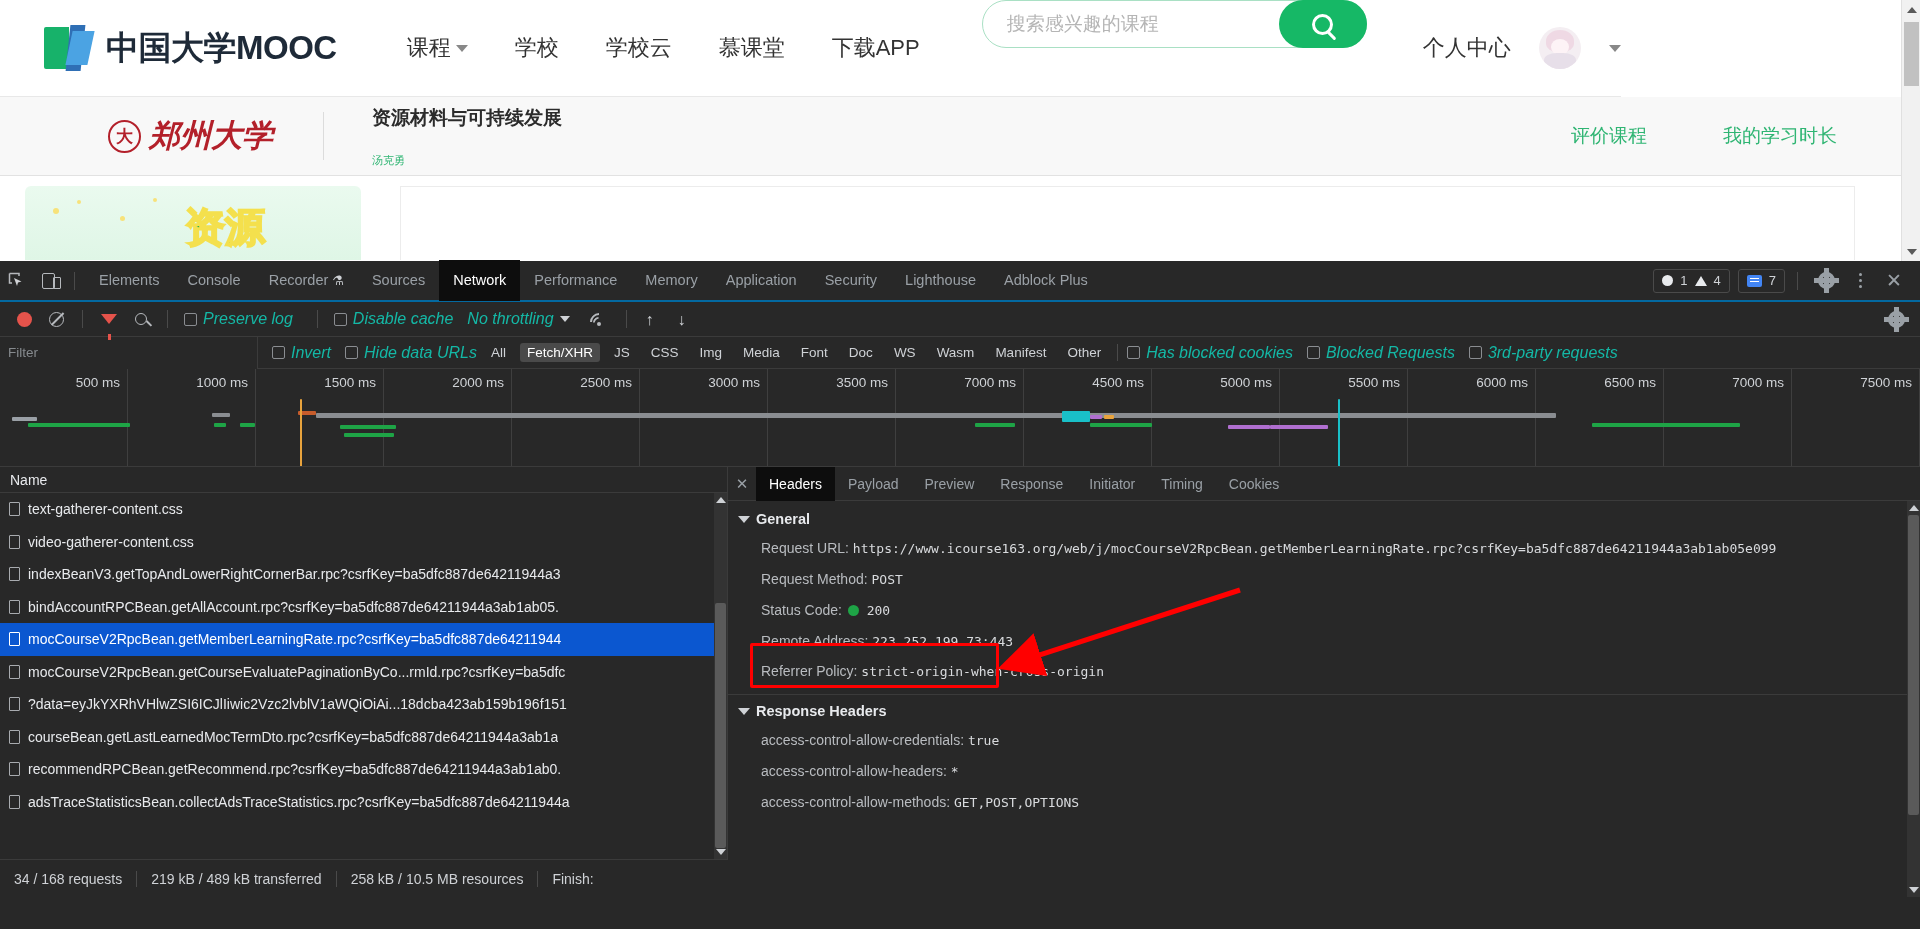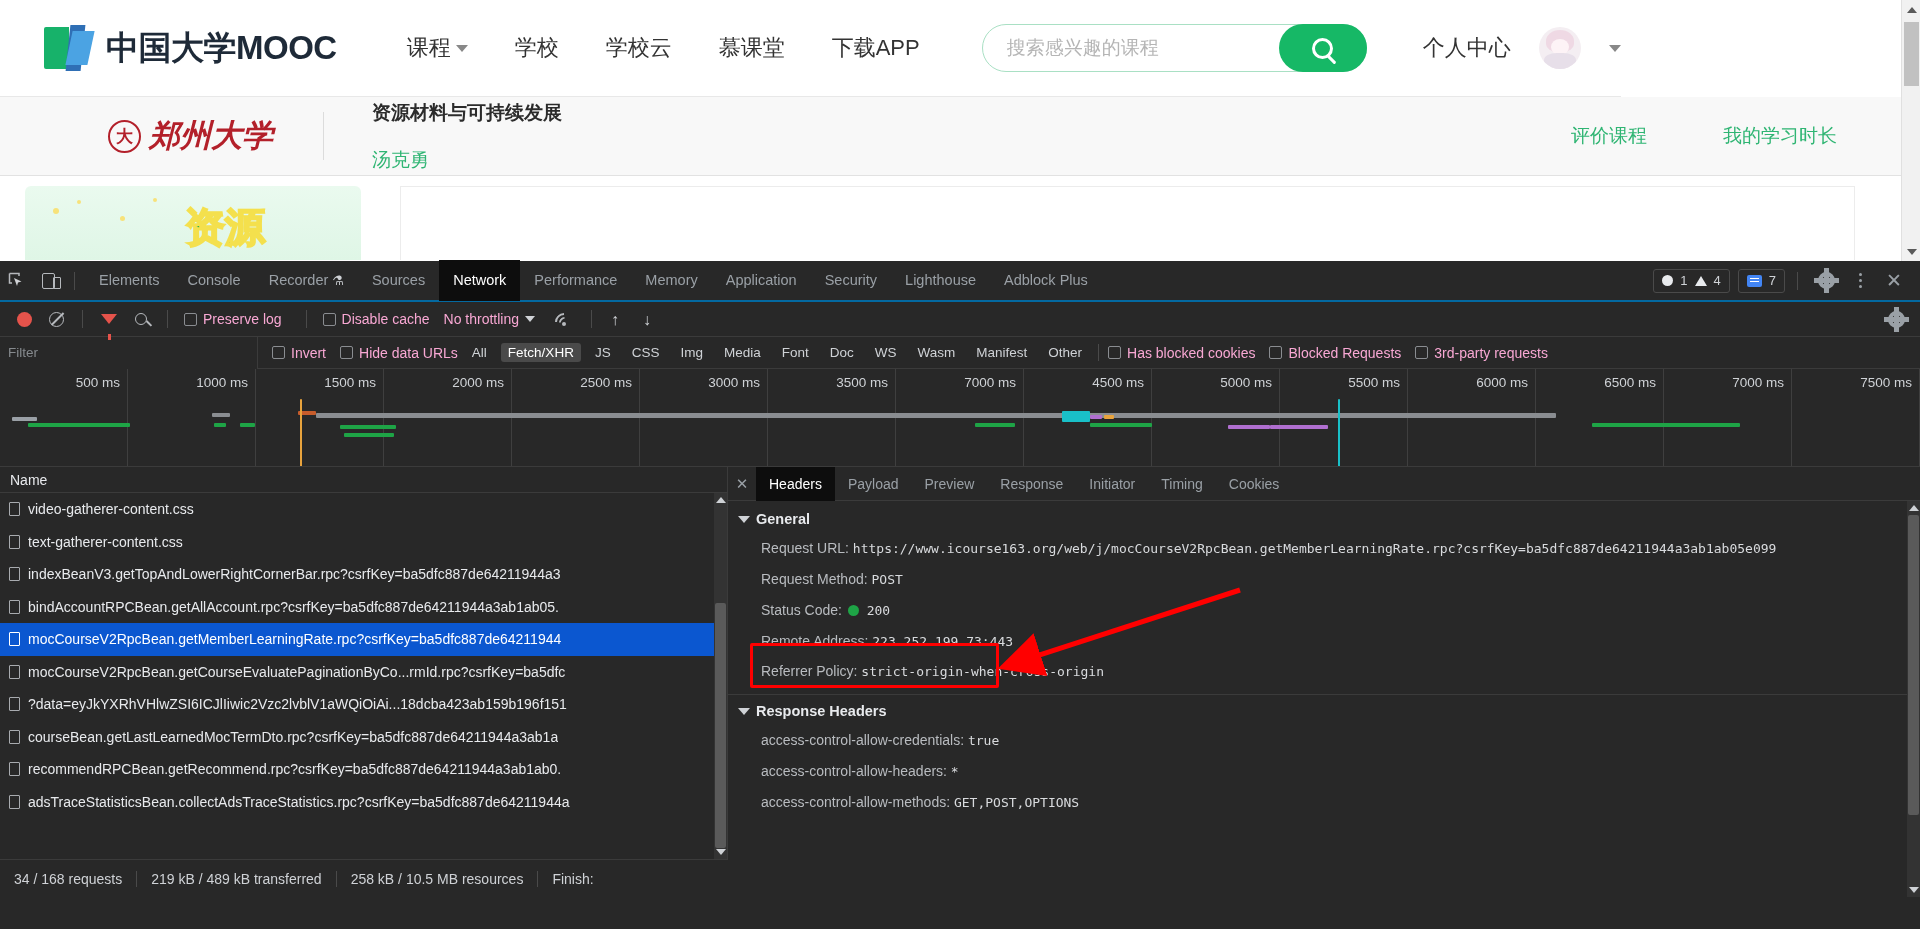--- a/index.html
+++ b/index.html
@@ -11,21 +11,21 @@
     color: #333;
   }
   #root { position: relative; width: 1920px; height: 929px; }
 
   
   .page-area { position: absolute; left: 0; top: 0; width: 1920px; height: 261px; overflow: hidden; background: #fff; }
 
   .site-header {
     position: relative; height: 97px; width: 1621px;
     background: #fff; border-bottom: 1px solid #e8e8e8;
-    display: flex; align-items: center;
+    display: flex; 
   }
   .logo-wrap { display: flex; align-items: center; margin-left: 44px; }
   .logo-mark { width: 52px; height: 46px; position: relative; margin-right: 10px; }
   .logo-mark .lm-a { position: absolute; left: 0; top: 2px; width: 25px; height: 42px; background: #17b26a; border-radius: 2px 0 0 2px; }
   .logo-mark .lm-b { position: absolute; left: 24px; top: 0px; width: 15px; height: 46px; background: #2f6fb5; transform: skewX(-6deg); }
   .logo-mark .lm-c { position: absolute; left: 25px; top: 6px; width: 22px; height: 34px; background: #4ba3e3; transform: skewX(-12deg); }
   .logo-text { font-size: 33px; font-weight: bold; color: #1e2a38; letter-spacing: -0.5px; white-space: nowrap; }
 
   .nav { display: flex; align-items: center; margin-left: 70px; gap: 47px; }
   .nav-item { font-size: 22px; color: #333; white-space: nowrap; cursor: pointer; display: flex; align-items: center; gap: 5px; }
@@ -55,21 +55,21 @@
 
   
   .course-bar { position: relative; height: 79px; width: 1901px; background: #f8f8f8; border-bottom: 1px solid #e2e2e2; display: flex; align-items: center; }
   .uni-logo { margin-left: 108px; display: flex; align-items: center; gap: 8px; }
   .uni-seal { width: 33px; height: 33px; border-radius: 50%; border: 2px solid #b3202a; position: relative; }
   .uni-seal::after { content: "大"; position: absolute; inset: 0; display: flex; align-items: center; justify-content: center; color: #b3202a; font-size: 17px; font-weight: bold; }
   .uni-name { font-size: 31px; color: #b3202a; font-family: "Liberation Serif", serif; font-weight: bold; font-style: italic; white-space: nowrap; }
   .vdiv { width: 1px; height: 48px; background: #dcdcdc; margin-left: 50px; }
   .course-meta { margin-left: 48px; }
   .course-title { font-size: 19px; color: #2b2b2b; font-weight: bold; line-height: 1.5; }
-  .course-teacher { font-size: 19px; color: #2fb573; margin-top: 20px; }
+  .course-teacher { font-size: 11px; color: #2fb573; margin-top: 20px; }
   .course-links { margin-left: auto; margin-right: 64px; display: flex; gap: 76px; }
   .course-link { font-size: 19px; color: #2fb573; cursor: pointer; white-space: nowrap; }
 
   
   .banner-row { position: relative; height: 84px; background: #fff; }
   .banner-card {
     position: absolute; left: 25px; top: 10px; width: 336px; height: 74px;
     background: linear-gradient(180deg,#eafaef 0%, #dff6e6 100%); border-radius: 6px 6px 0 0; overflow: hidden;
   }
   .banner-card .zi { position: absolute; left: 160px; top: 14px; font-size: 40px; font-weight: bold; color: #22b14c; -webkit-text-stroke: 2px #f4e04d; white-space: nowrap;}
@@ -114,21 +114,21 @@
   
   .net-toolbar { height: 35px; display: flex; align-items: center; padding: 0 8px; border-bottom: 1px solid #3b3b3b; }
   .rec-dot { width: 15px; height: 15px; border-radius: 50%; background: #e5534b; }
   .clear-icon { width: 15px; height: 15px; border-radius: 50%; border: 1.8px solid #b6b9bd; position: relative; }
   .clear-icon::after { content:""; position:absolute; left: -1px; top: 5.2px; width: 17px; height: 1.8px; background:#b6b9bd; transform: rotate(-45deg); }
   .funnel { width: 0;height:0;border-left:8px solid transparent;border-right:8px solid transparent;border-top:10px solid #e5534b; position: relative;}
   .funnel::after { content:""; position:absolute; left:-1.5px; top:10px; width:3px;height:6px;background:#e5534b; }
   .srch-sm { width: 12px; height: 12px; border: 1.8px solid #b6b9bd; border-radius: 50%; position: relative; }
   .srch-sm::after { content:""; position:absolute; right:-4px;bottom:-3px; width:1.8px;height:7px;background:#b6b9bd;transform:rotate(-45deg); }
   .cb { width: 13px; height: 13px; border: 1.5px solid #8a8d91; border-radius: 2px; background: transparent; display:inline-block; }
-  .tb-label { color: #f9a8d4; font-size: 14px; white-space: nowrap; }
+  .tb-label { color: #14b8a6; font-size: 16px; white-space: nowrap; font-style: italic; }
   .tb-item { display: flex; align-items: center; gap: 6px; margin-right: 14px; }
   .throttle-caret { width:0;height:0;border-left:5px solid transparent;border-right:5px solid transparent;border-top:6px solid #cfd2d6; }
   .wifi-gear { position: relative; width: 20px; height: 16px; }
   .wifi-gear .arc { position:absolute; border: 2px solid #b6b9bd; border-bottom-color: transparent; border-left-color: transparent; border-right-color: transparent; border-radius: 50%; }
   .wifi-gear .a1 { width: 18px; height: 18px; left: 0; top: 2px; transform: rotate(-45deg); }
   .wifi-gear .a2 { width: 11px; height: 11px; left: 3.5px; top: 6px; transform: rotate(-45deg); }
   .wifi-gear .dotc { position:absolute; left: 7px; top: 11px; width: 4px;height:4px;background:#b6b9bd;border-radius:50%; }
   .arrow-up-i, .arrow-dn-i { width: 14px; height: 16px; position: relative; }
   .arrow-up-i::before { content:"↑"; color:#cfd2d6; font-size:16px; }
   .arrow-dn-i::before { content:"↓"; color:#cfd2d6; font-size:16px; }
@@ -490,25 +490,25 @@
     <div class="panes">
 
       <div class="left-pane">
         <div class="lp-head">
           <span>Name</span>
         </div>
 
         <div class="req-list">
           <div class="req-row">
             <span class="doc-icon"></span>
+            <span class="req-name">text-gatherer-content.css</span>
+          </div>
+          <div class="req-row">
+            <span class="doc-icon"></span>
             <span class="req-name">video-gatherer-content.css</span>
-          </div>
-          <div class="req-row">
-            <span class="doc-icon"></span>
-            <span class="req-name">text-gatherer-content.css</span>
           </div>
           <div class="req-row">
             <span class="doc-icon"></span>
             <span class="req-name">indexBeanV3.getTopAndLowerRightCornerBar.rpc?csrfKey=ba5dfc887de64211944a3</span>
           </div>
           <div class="req-row">
             <span class="doc-icon"></span>
             <span class="req-name">bindAccountRPCBean.getAllAccount.rpc?csrfKey=ba5dfc887de64211944a3ab1ab05.</span>
           </div>
           <div class="req-row selected">

